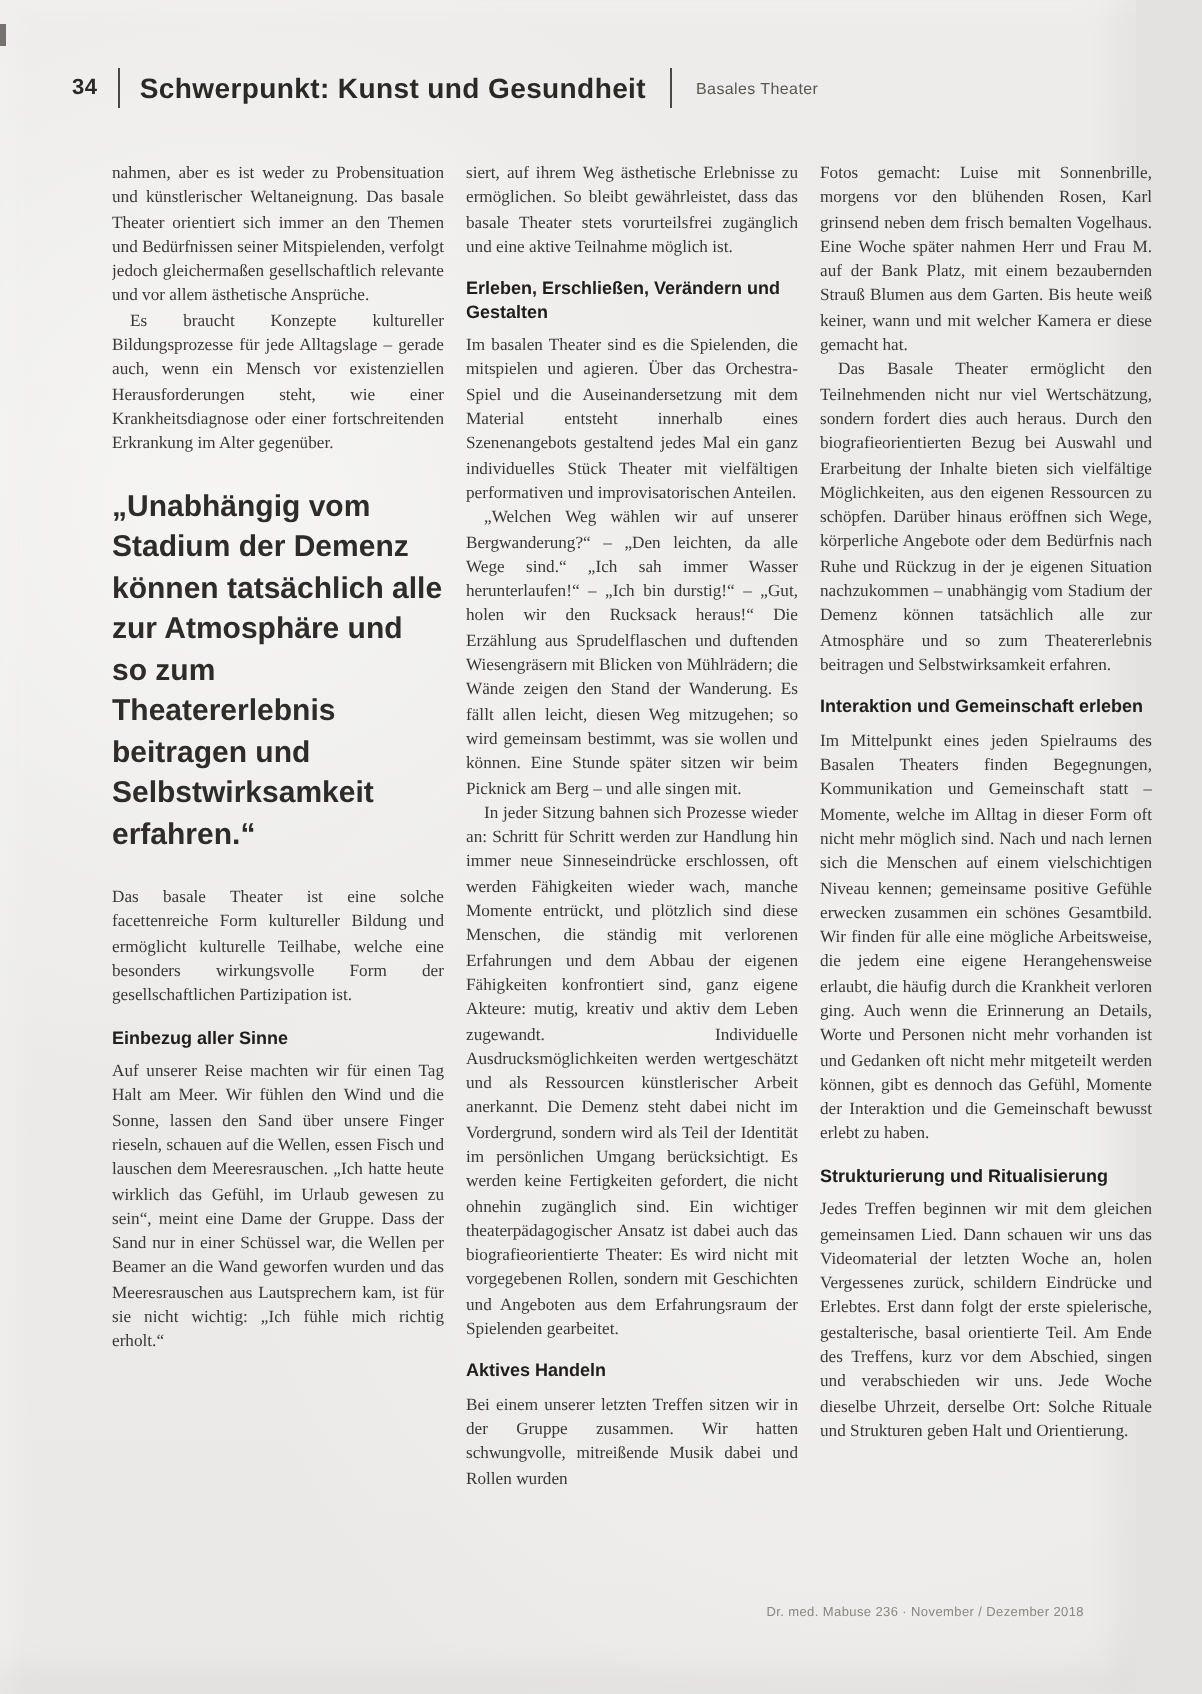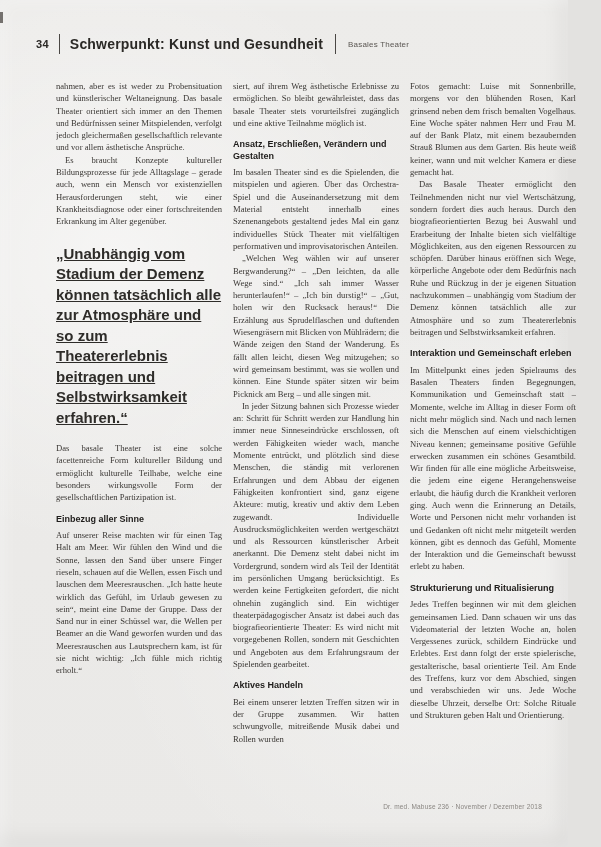--- a/index.html
+++ b/index.html
@@ -52,21 +52,20 @@
     font-weight:bold;font-size:9px;line-height:11.5px;
     color:#1f1d1b;text-align:left;
     margin:10px 0 4px 0;
   }
   .pull-quote{
     font-family:"Liberation Sans", sans-serif;
     font-weight:bold;font-size:15px;line-height:20.5px;
     color:#2e2c29;text-align:left;
     margin:16px 0 14px 0;
     filter:none;
-    text-decoration:underline;
   }
 
   
   .page-footer{
     position:absolute;right:26px;top:803px;
     font-family:"Liberation Sans", sans-serif;
     font-size:6.5px;color:#8a8682;letter-spacing:.2px;
     filter:blur(.25px);
   }
 </style>
@@ -90,21 +89,21 @@
       <p>nahmen, aber es ist weder zu Probensituation und künstlerischer Weltaneignung. Das basale Theater orientiert sich immer an den Themen und Bedürfnissen seiner Mitspielenden, verfolgt jedoch gleichermaßen gesellschaftlich relevante und vor allem ästhetische Ansprüche.</p>
       <p class="indent">Es braucht Konzepte kultureller Bildungsprozesse für jede Alltagslage – gerade auch, wenn ein Mensch vor existenziellen Herausforderungen steht, wie einer Krankheitsdiagnose oder einer fortschreitenden Erkrankung im Alter gegenüber.</p>
       <div class="pull-quote">„Unabhängig vom Stadium der Demenz können tatsächlich alle zur Atmosphäre und so zum Theatererlebnis beitragen und Selbstwirksamkeit erfahren.“</div>
       <p>Das basale Theater ist eine solche facettenreiche Form kultureller Bildung und ermöglicht kulturelle Teilhabe, welche eine besonders wirkungsvolle Form der gesellschaftlichen Partizipation ist.</p>
       <div class="subhead">Einbezug aller Sinne</div>
       <p>Auf unserer Reise machten wir für einen Tag Halt am Meer. Wir fühlen den Wind und die Sonne, lassen den Sand über unsere Finger rieseln, schauen auf die Wellen, essen Fisch und lauschen dem Meeresrauschen. „Ich hatte heute wirklich das Gefühl, im Urlaub gewesen zu sein“, meint eine Dame der Gruppe. Dass der Sand nur in einer Schüssel war, die Wellen per Beamer an die Wand geworfen wurden und das Meeresrauschen aus Lautsprechern kam, ist für sie nicht wichtig: „Ich fühle mich richtig erholt.“</p>
     </div>
 
     <div class="col">
       <p>siert, auf ihrem Weg ästhetische Erlebnisse zu ermöglichen. So bleibt gewährleistet, dass das basale Theater stets vorurteilsfrei zugänglich und eine aktive Teilnahme möglich ist.</p>
-      <div class="subhead">Ansatz, Erschließen, Verändern und Gestalten</div>
+      <div class="subhead">Erleben, Erschließen, Verändern und Gestalten</div>
       <p>Im basalen Theater sind es die Spielenden, die mitspielen und agieren. Über das Orchestra-Spiel und die Auseinandersetzung mit dem Material entsteht innerhalb eines Szenenangebots gestaltend jedes Mal ein ganz individuelles Stück Theater mit vielfältigen performativen und improvisatorischen Anteilen.</p>
       <p class="indent">„Welchen Weg wählen wir auf unserer Bergwanderung?“ – „Den leichten, da alle Wege sind.“ „Ich sah immer Wasser herunterlaufen!“ – „Ich bin durstig!“ – „Gut, holen wir den Rucksack heraus!“ Die Erzählung aus Sprudelflaschen und duftenden Wiesengräsern mit Blicken von Mühlrädern; die Wände zeigen den Stand der Wanderung. Es fällt allen leicht, diesen Weg mitzugehen; so wird gemeinsam bestimmt, was sie wollen und können. Eine Stunde später sitzen wir beim Picknick am Berg – und alle singen mit.</p>
       <p class="indent">In jeder Sitzung bahnen sich Prozesse wieder an: Schritt für Schritt werden zur Handlung hin immer neue Sinneseindrücke erschlossen, oft werden Fähigkeiten wieder wach, manche Momente entrückt, und plötzlich sind diese Menschen, die ständig mit verlorenen Erfahrungen und dem Abbau der eigenen Fähigkeiten konfrontiert sind, ganz eigene Akteure: mutig, kreativ und aktiv dem Leben zugewandt. Individuelle Ausdrucksmöglichkeiten werden wertgeschätzt und als Ressourcen künstlerischer Arbeit anerkannt. Die Demenz steht dabei nicht im Vordergrund, sondern wird als Teil der Identität im persönlichen Umgang berücksichtigt. Es werden keine Fertigkeiten gefordert, die nicht ohnehin zugänglich sind. Ein wichtiger theaterpädagogischer Ansatz ist dabei auch das biografieorientierte Theater: Es wird nicht mit vorgegebenen Rollen, sondern mit Geschichten und Angeboten aus dem Erfahrungsraum der Spielenden gearbeitet.</p>
       <div class="subhead">Aktives Handeln</div>
       <p>Bei einem unserer letzten Treffen sitzen wir in der Gruppe zusammen. Wir hatten schwungvolle, mitreißende Musik dabei und Rollen wurden</p>
     </div>
 
     <div class="col">
       <p>Fotos gemacht: Luise mit Sonnenbrille, morgens vor den blühenden Rosen, Karl grinsend neben dem frisch bemalten Vogelhaus. Eine Woche später nahmen Herr und Frau M. auf der Bank Platz, mit einem bezaubernden Strauß Blumen aus dem Garten. Bis heute weiß keiner, wann und mit welcher Kamera er diese gemacht hat.</p>
       <p class="indent">Das Basale Theater ermöglicht den Teilnehmenden nicht nur viel Wertschätzung, sondern fordert dies auch heraus. Durch den biografieorientierten Bezug bei Auswahl und Erarbeitung der Inhalte bieten sich vielfältige Möglichkeiten, aus den eigenen Ressourcen zu schöpfen. Darüber hinaus eröffnen sich Wege, körperliche Angebote oder dem Bedürfnis nach Ruhe und Rückzug in der je eigenen Situation nachzukommen – unabhängig vom Stadium der Demenz können tatsächlich alle zur Atmosphäre und so zum Theatererlebnis beitragen und Selbstwirksamkeit erfahren.</p>

